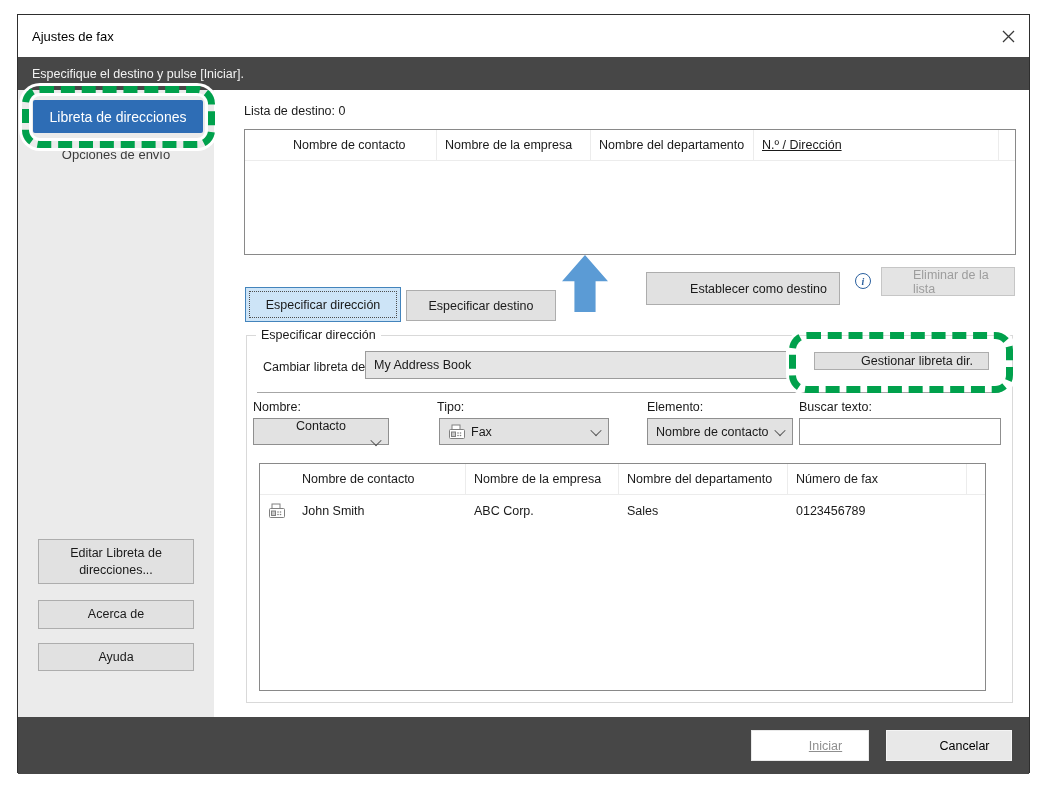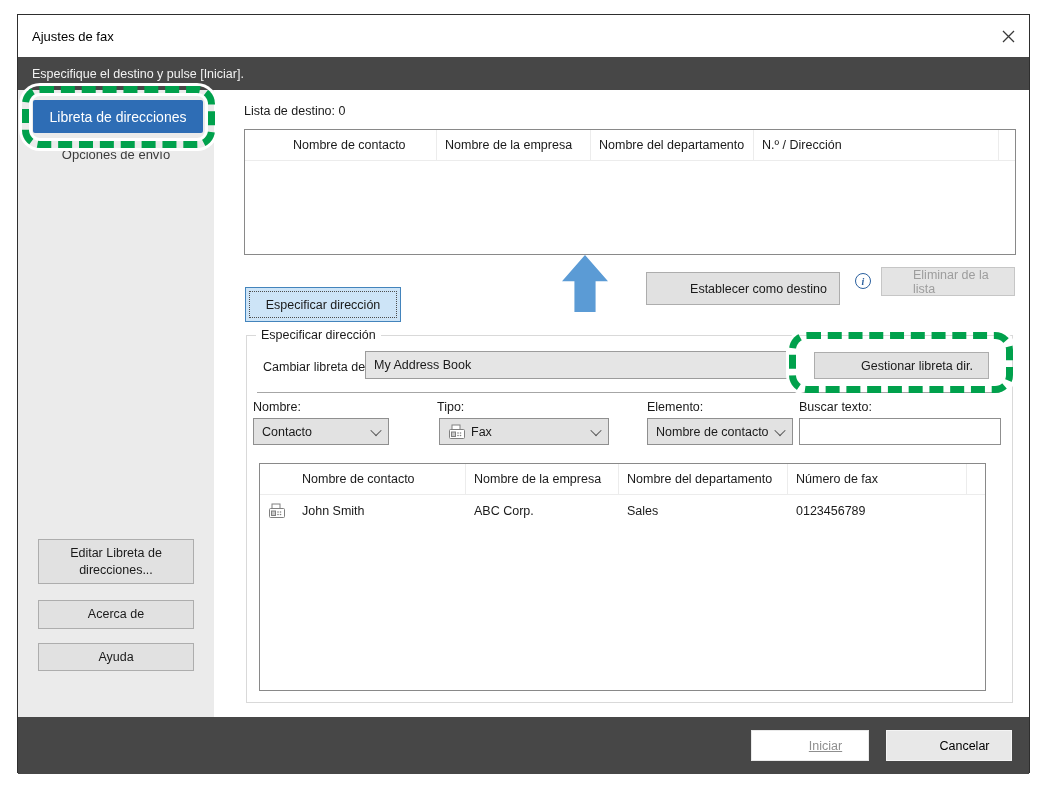--- a/index.html
+++ b/index.html
@@ -41,21 +41,21 @@
          box-sizing:border-box;border-right:1px solid #ececec;white-space:nowrap;overflow:hidden;}
   .hcell.fill{flex:1;border-right:none;padding:0;}
   .lrow{display:flex;height:32px;align-items:center;font-size:12.5px;}
   .rcell{padding-left:8px;box-sizing:border-box;white-space:nowrap;overflow:hidden;}
 
   .dest-list{left:30px;top:39px;width:772px;height:126px;}
   .dest-list .c0{width:40px;padding:0;border-right:none;}
   .dest-list .c1{width:152px;}
   .dest-list .c2{width:154px;}
   .dest-list .c3{width:163px;}
-  .dest-list .c4{width:245px;}
+  .dest-list .c4{width:245px;text-decoration:underline;}
 
   
   .btn{background:#e1e1e1;border:1px solid #adadad;font-size:12.5px;color:#1a1a1a;
        display:flex;align-items:center;justify-content:center;box-sizing:border-box;padding-left:31px;}
   .btn.disabled{background:#e4e4e4;border-color:#c6c6c6;color:#9d9d9d;}
 
   .btn-eliminar{position:absolute;left:667px;top:177px;width:134px;height:29px;}
   .info-icon{position:absolute;left:641px;top:183px;width:14px;height:14px;border:1.4px solid #2a5f9e;
              border-radius:50%;color:#2a5f9e;font-size:10px;font-weight:bold;
              display:flex;align-items:center;justify-content:center;font-family:"Liberation Serif",serif;font-style:italic;}
@@ -73,28 +73,28 @@
 
   
   .groupbox{position:absolute;left:32px;top:245px;width:767px;height:368px;
             border:1px solid #d9d9d9;box-sizing:border-box;}
   .group-label{position:absolute;left:9px;top:-8px;background:#fff;padding:0 5px;font-size:12.5px;}
   .lbl{position:absolute;font-size:12.5px;white-space:nowrap;}
   .lbl-cambiar{left:16px;top:24px;}
   .book-field{position:absolute;left:118px;top:15px;width:424px;height:28px;background:#e5e5e5;
               border:1px solid #9c9c9c;box-sizing:border-box;display:flex;align-items:center;
               padding-left:8px;font-size:12.5px;}
-  .btn-gestionar{position:absolute;left:567px;top:16px;width:175px;height:27px;}
+  .btn-gestionar{position:absolute;left:567px;top:16px;width:175px;height:18px;}
   .divider{position:absolute;left:10px;right:12px;top:56px;border-top:1px solid #a6a6a6;}
 
   .flt-lbl{top:64px;}
   .flt-name{left:6px;} .flt-type{left:190px;} .flt-elem{left:400px;} .flt-search{left:552px;}
   .dropdown{position:absolute;top:82px;height:27px;background:#e2e2e2;border:1px solid #8f8f8f;
             box-sizing:border-box;display:flex;align-items:center;padding:0 8px;font-size:12.5px;gap:5px;}
-  .dd-name{left:6px;width:136px;} .dd-type{left:192px;width:170px;} .dd-elem{left:400px;width:146px;}
+  .dd-name{left:6px;width:136px;flex-direction:column;} .dd-type{left:192px;width:170px;} .dd-elem{left:400px;width:146px;}
   .chev{margin-left:auto;width:7px;height:7px;border-right:1.4px solid #555;border-bottom:1.4px solid #555;
         transform:rotate(45deg) translate(-1px,-1px);flex-shrink:0;}
   .search-input{position:absolute;left:552px;top:82px;width:202px;height:27px;border:1px solid #8f8f8f;
                 box-sizing:border-box;font-size:12.5px;padding:0 6px;background:#fff;outline:none;
                 font-family:"Liberation Sans",sans-serif;}
 
   .contact-list{left:12px;top:127px;width:727px;height:228px;}
   .contact-list .c0{width:34px;padding:0;border-right:none;justify-content:center;}
   .contact-list .c1{width:172px;}
   .contact-list .c2{width:153px;}
@@ -175,20 +175,23 @@
 
       <div class="up-arrow"></div>
 
       <div class="btn btn-establecer">
         <span>Establecer como destino</span>
       </div>
 
       <div class="tab active">
         <span class="focusring"></span>
         <span>Especificar dirección</span>
+      </div>
+      <div class="tab inactive">
+        <span>Especificar destino</span>
       </div>
 
       <div class="groupbox">
         <span class="group-label">Especificar dirección</span>
 
         <span class="lbl lbl-cambiar">Cambiar libreta de</span>
         <div class="book-field">
           <span>My Address Book</span>
         </div>
         <div class="btn btn-gestionar">

